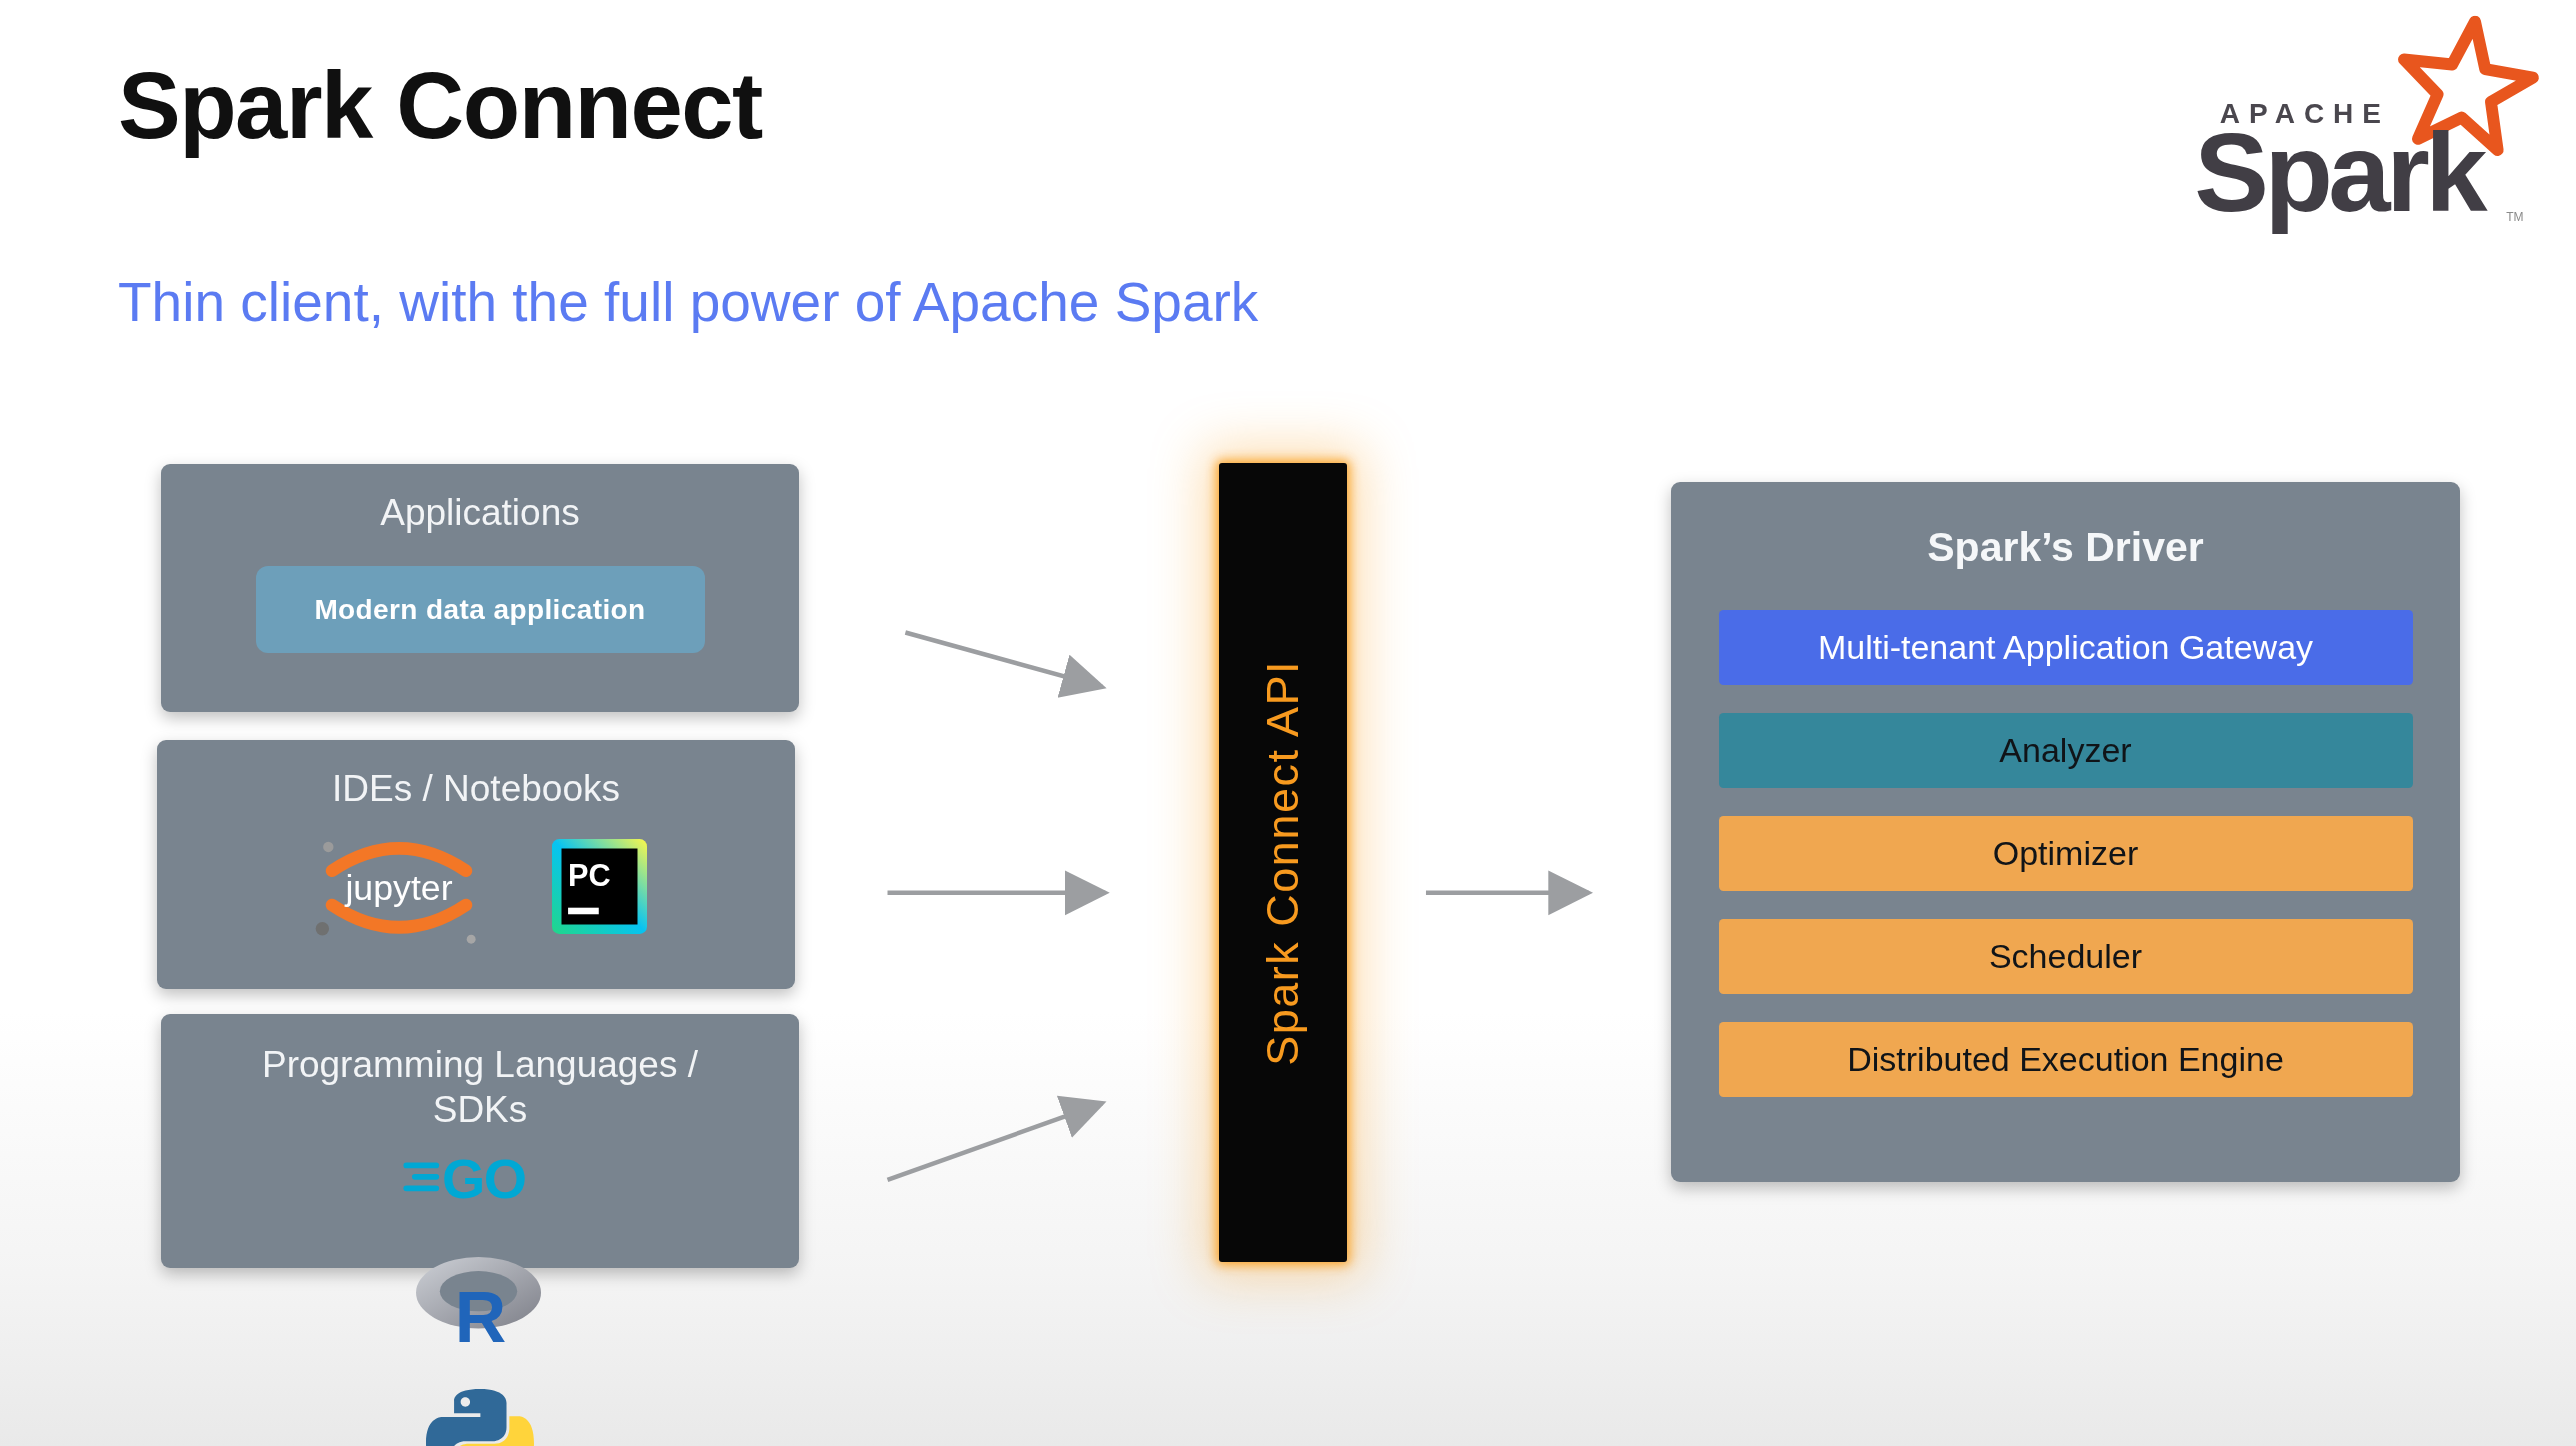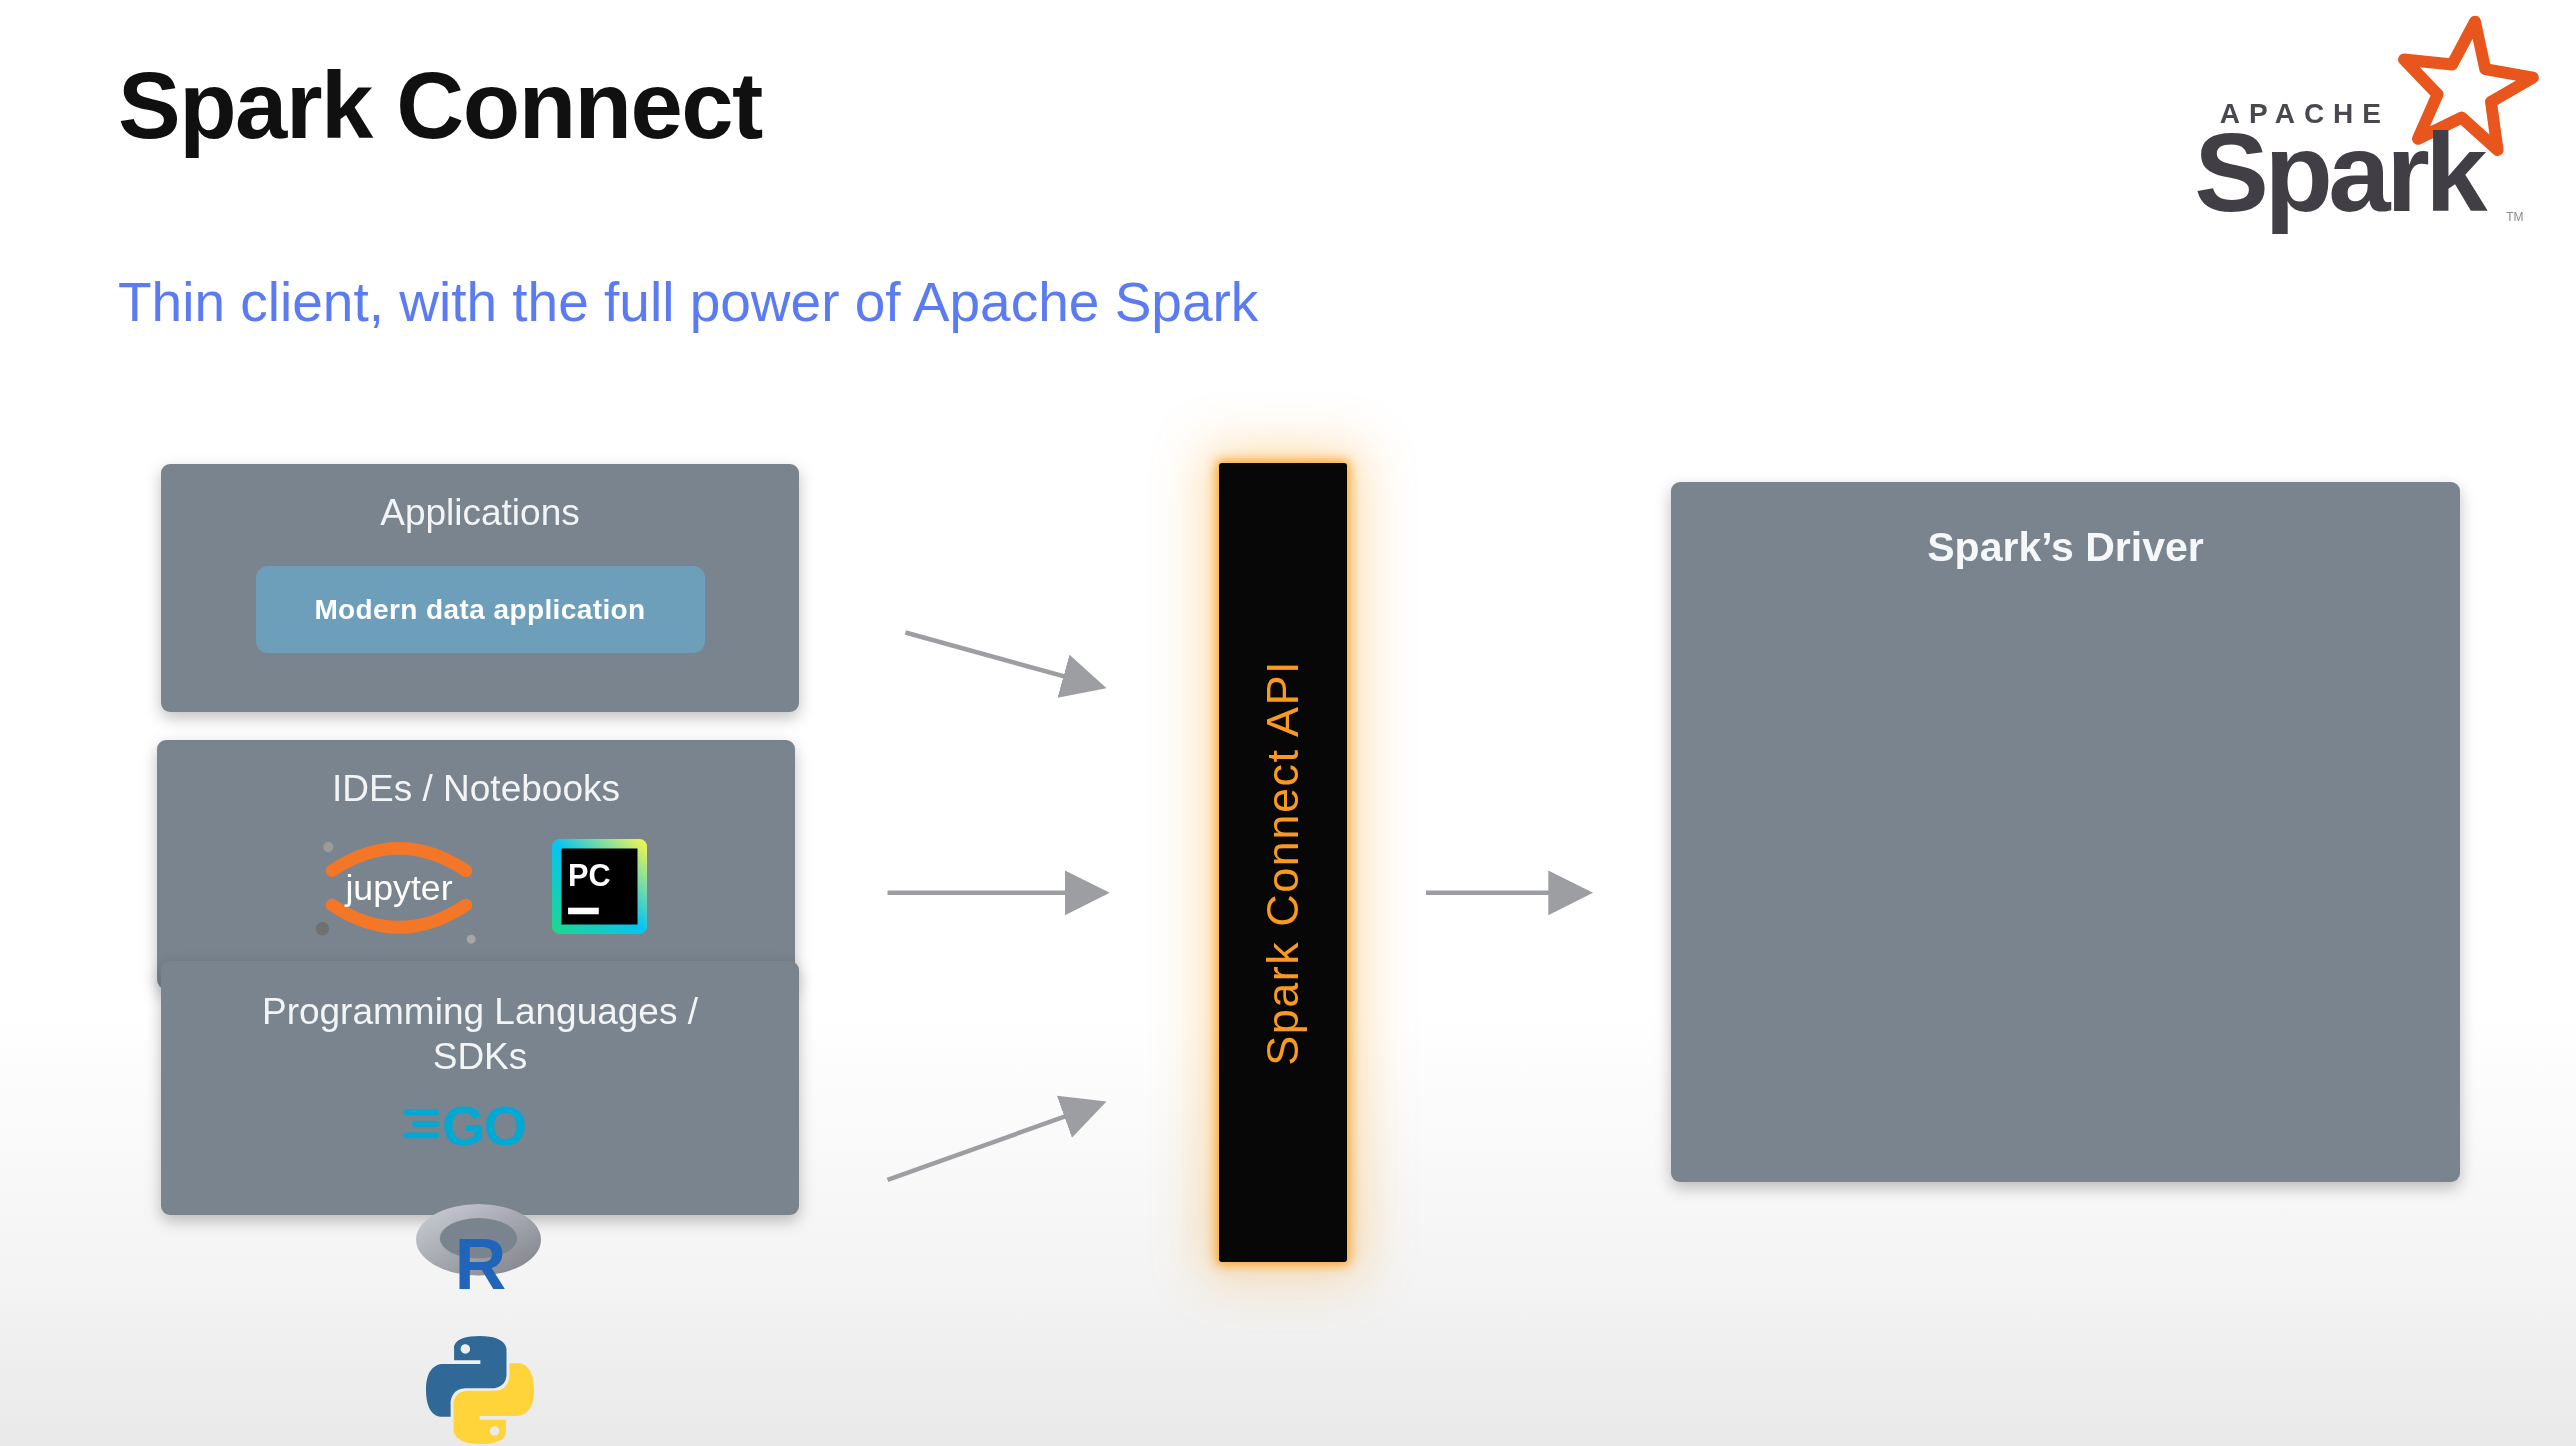--- a/index.html
+++ b/index.html
@@ -41,21 +41,21 @@
   
   .panel{
     position:absolute;background:#79848f;border-radius:9px;
     box-shadow:0 6px 16.4px rgba(0,0,0,.25);color:#fff;box-sizing:border-box;
   }
   .panel-title{
     text-align:center;font-size:37px;font-weight:500;color:#f2f4f6;line-height:1.22;
   }
   .panel-apps{left:161px;top:464px;width:638px;height:248px;padding-top:26px;}
   .panel-ides{left:157px;top:740px;width:638px;height:249px;padding-top:26px;}
-  .panel-langs{left:161px;top:961px;width:638px;height:254px;padding-top:28px;}
+  .panel-langs{left:161px;top:1014px;width:638px;height:254px;padding-top:28px;}
 
   .app-pill{
     margin:31px auto 0;width:449px;height:87px;border-radius:12px;
     background:#6d9fba;display:flex;align-items:center;justify-content:center;
     font-size:28px;font-weight:700;letter-spacing:0.4px;color:#fff;
   }
   .logo-row{display:flex;align-items:center;justify-content:center;gap:60px;margin-top:6px;}
   .logo-row.langs{gap:42px;margin-top:9px;flex-direction:column;}
 
   
@@ -176,16 +176,33 @@
       </marker>
     </defs>
     <line x1="1214" y1="848" x2="1478" y2="921" stroke="#9c9ea1" stroke-width="6" marker-end="url(#arr)"></line>
     <line x1="1190" y1="1197" x2="1482" y2="1197" stroke="#9c9ea1" stroke-width="6" marker-end="url(#arr)"></line>
     <line x1="1190" y1="1582" x2="1478" y2="1479" stroke="#9c9ea1" stroke-width="6" marker-end="url(#arr)"></line>
     <line x1="1912" y1="1197" x2="2130" y2="1197" stroke="#9c9ea1" stroke-width="6" marker-end="url(#arr)"></line>
   </svg>
 
   <div class="panel panel-driver">
     <div class="driver-title">Spark’s Driver</div>
+    <div class="driver-rows">
+      <div class="driver-row" style="background-color: rgb(74, 108, 232);">
+        <span style="color: rgb(255, 255, 255);">Multi-tenant Application Gateway</span>
+      </div>
+      <div class="driver-row" style="background-color: rgb(53, 135, 155);">
+        <span style="color: rgb(16, 20, 24);">Analyzer</span>
+      </div>
+      <div class="driver-row" style="background-color: rgb(240, 167, 80);">
+        <span style="color: rgb(16, 20, 24);">Optimizer</span>
+      </div>
+      <div class="driver-row" style="background-color: rgb(240, 167, 80);">
+        <span style="color: rgb(16, 20, 24);">Scheduler</span>
+      </div>
+      <div class="driver-row" style="background-color: rgb(240, 167, 80);">
+        <span style="color: rgb(16, 20, 24);">Distributed Execution Engine</span>
+      </div>
+    </div>
   </div>
 
 </div>
 
 
 </body></html>

